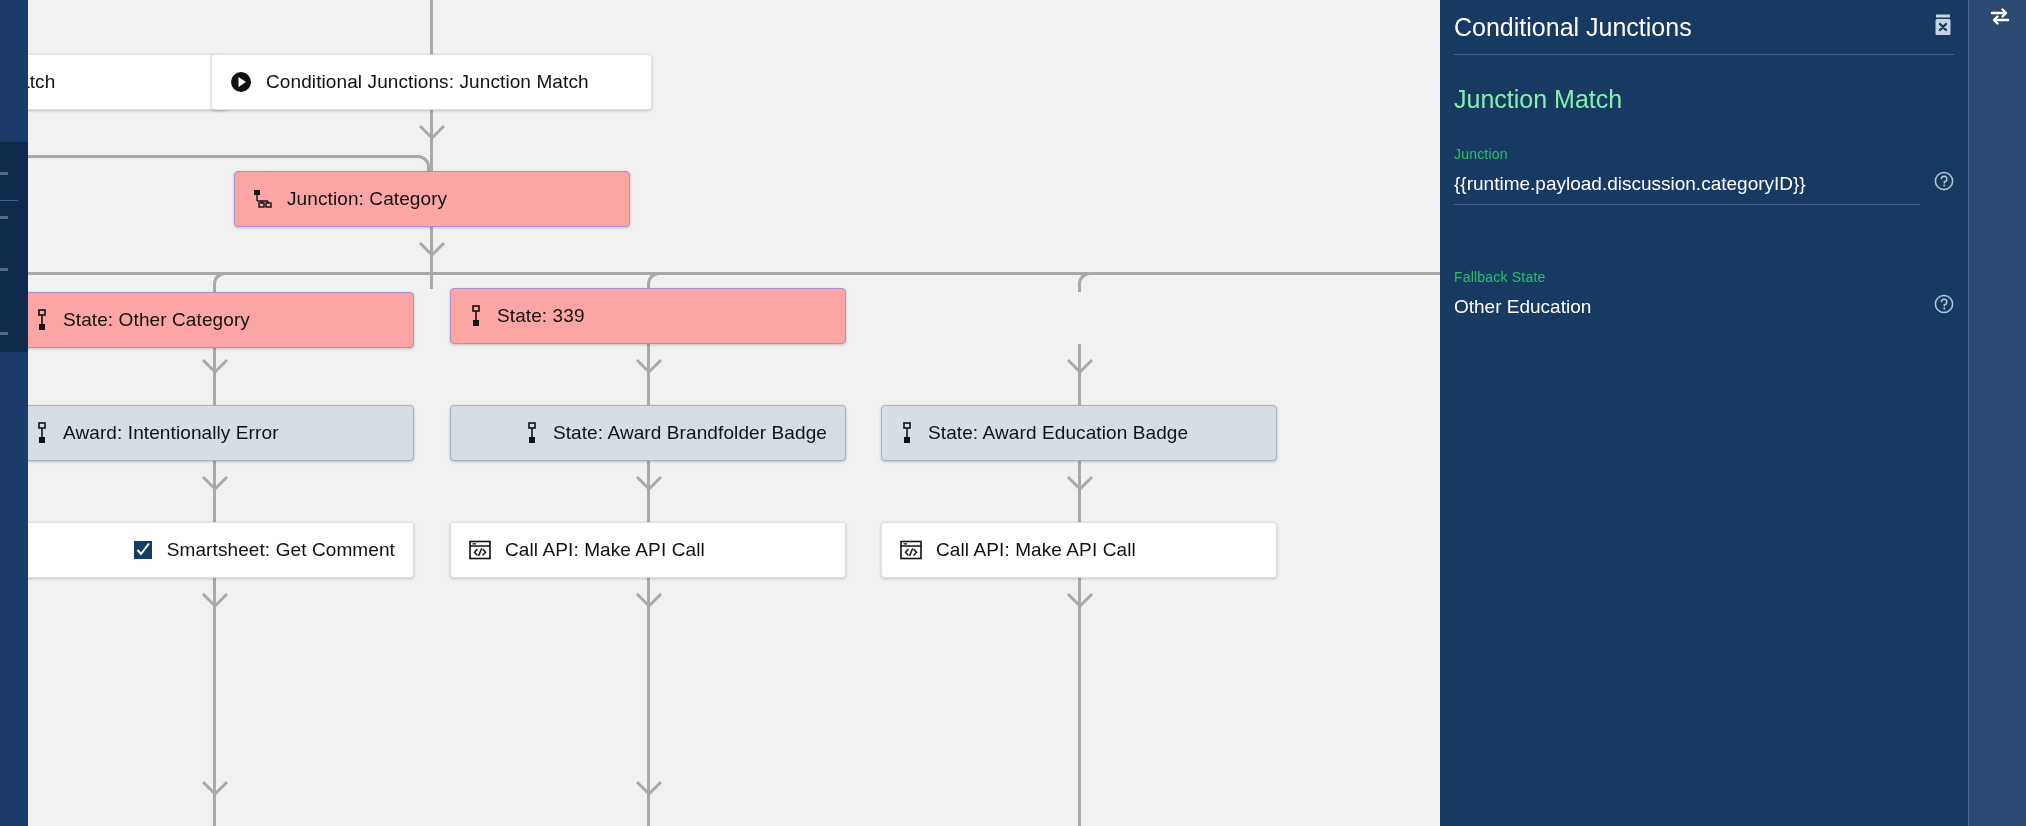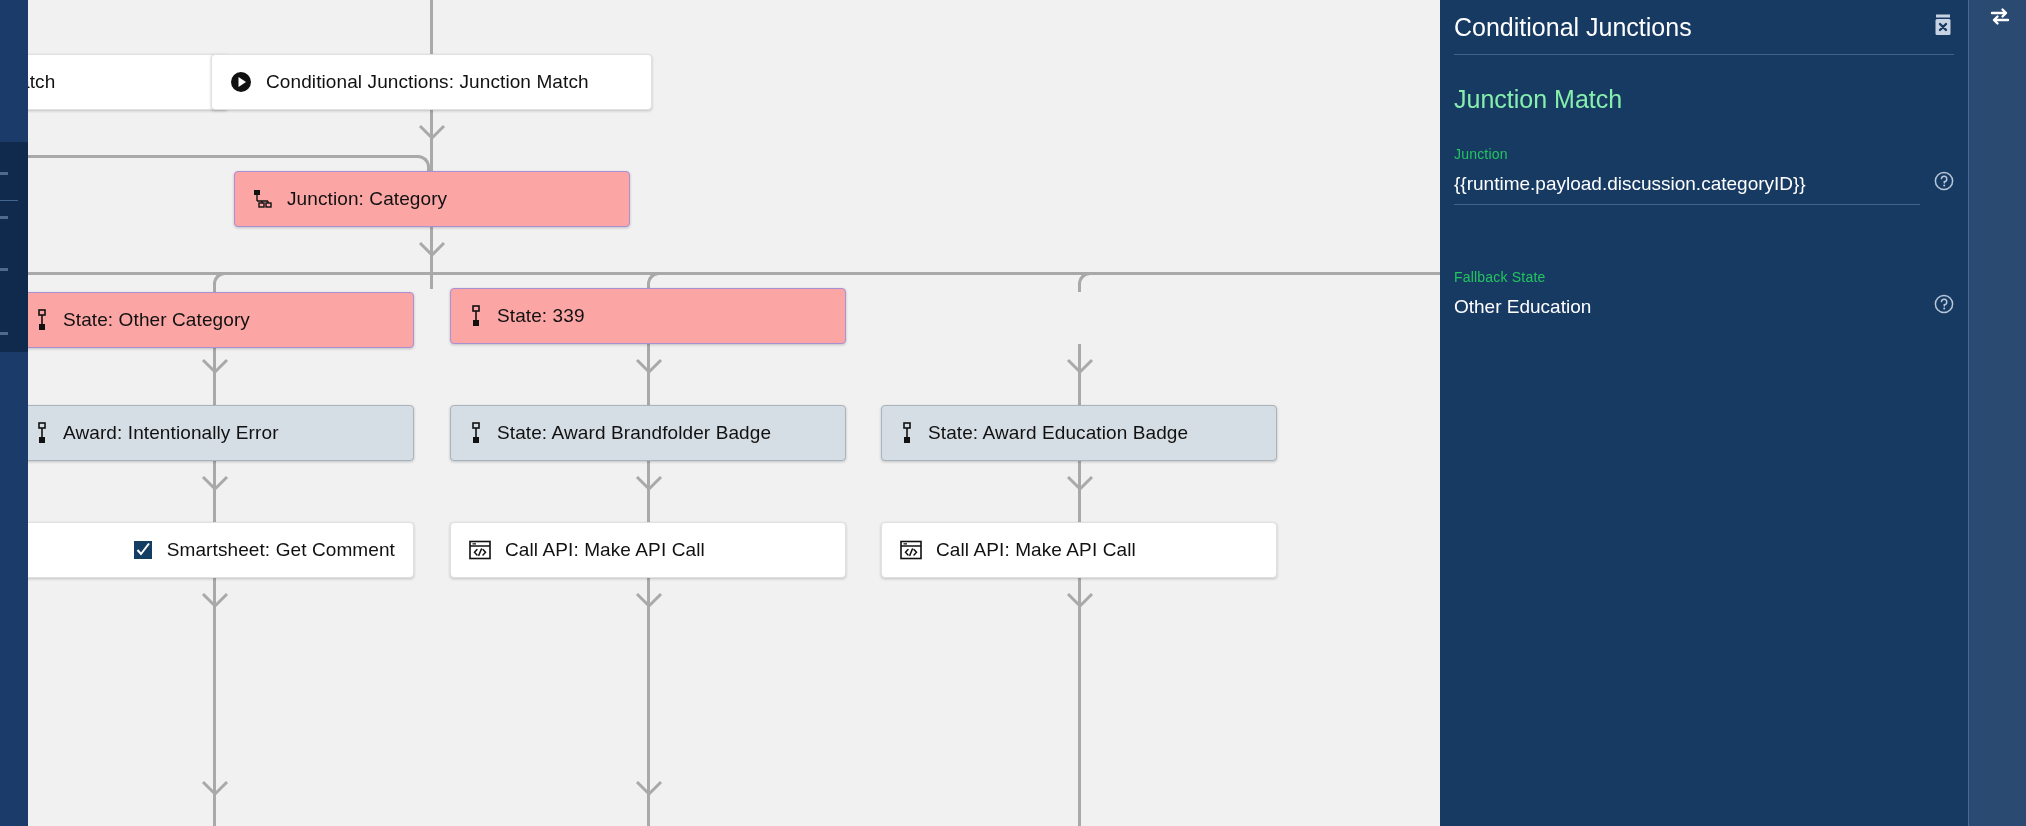--- a/index.html
+++ b/index.html
@@ -318,21 +318,21 @@
       <span class="icon">
         <svg width="14" height="22" viewBox="0 0 14 22">
           <rect x="4" y="1" width="6" height="5" fill="none" stroke="#111" stroke-width="1.6"></rect>
           <path d="M7 6 V15" stroke="#111" stroke-width="1.6"></path>
           <rect x="4" y="15" width="6" height="6" fill="#111"></rect>
         </svg>
       </span>
       <span class="nlabel">Award: Intentionally Error</span>
     </div>
 
-    <div class="node node-gray" style="left: 422px; top: 405px; width: 396px;">
+    <div class="node node-gray" style="left: 422px; top: 405px; width: 396px; justify-content: flex-end;">
       <span class="icon">
         <svg width="14" height="22" viewBox="0 0 14 22">
           <rect x="4" y="1" width="6" height="5" fill="none" stroke="#111" stroke-width="1.6"></rect>
           <path d="M7 6 V15" stroke="#111" stroke-width="1.6"></path>
           <rect x="4" y="15" width="6" height="6" fill="#111"></rect>
         </svg>
       </span>
       <span class="nlabel">State: Award Brandfolder Badge</span>
     </div>
 

